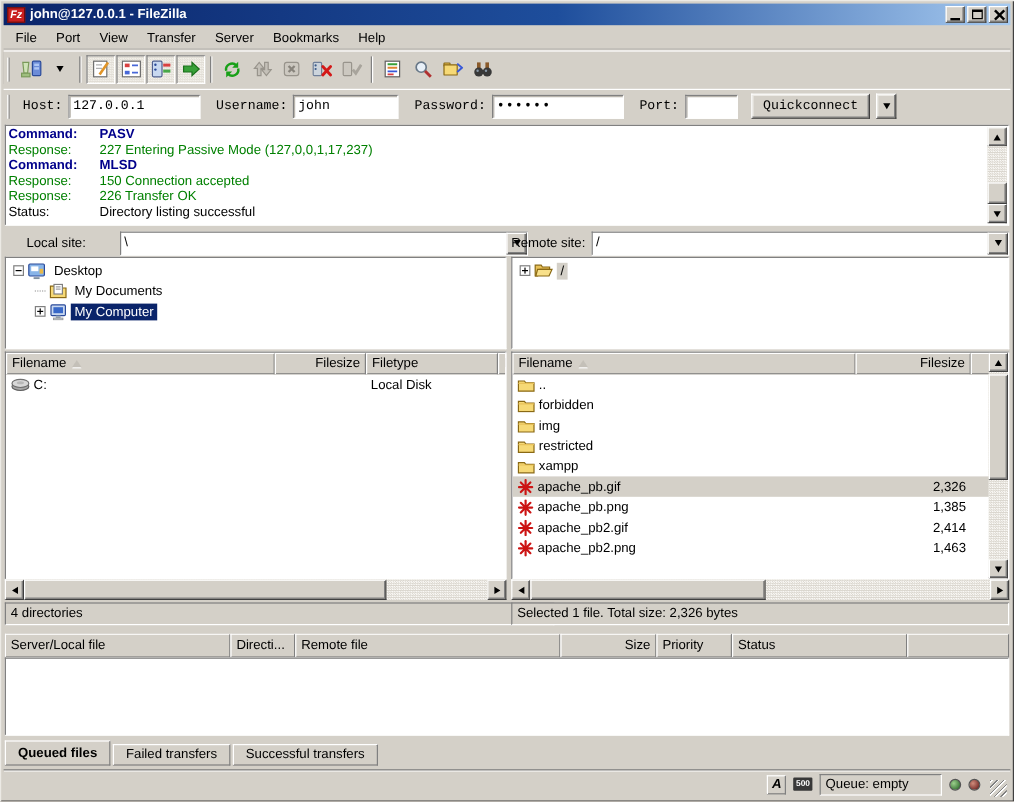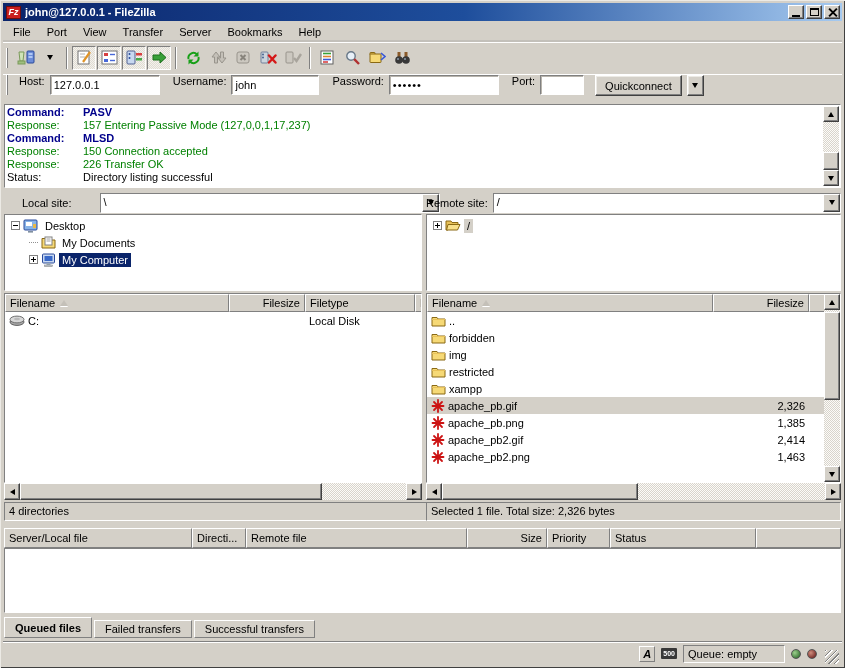--- a/index.html
+++ b/index.html
@@ -36,21 +36,21 @@
   .tb-btn { width:24px; height:24px; display:flex; align-items:center; justify-content:center; }
   .tb-btn.checked { border:1px solid; border-color:#808080 #FFF #FFF #808080;
                     background-color:#ECEAE4;
                     background-image:repeating-conic-gradient(#F4F2EC 0% 25%, #E0DCD4 0% 50%);
                     background-size:2px 2px; }
   .tb-sep { width:2px; height:22px; border-left:1px solid #808080; border-right:1px solid #FFF; margin:0 3px; }
   .bar-grip { width:2px; height:20px; border-left:1px solid #FFF; border-right:1px solid #808080; margin:0 4px 0 1px; }
 
   
   .quickbar { position:absolute; left:3px; top:74px; right:3px; height:28px;
-              border-top:1px solid #FFF; display:flex; align-items:flex-start; gap:5px; padding-left:2px; }
+              border-top:1px solid #FFF; display:flex; align-items:center; gap:5px; padding-left:2px;font-family:Liberation Mono, monospace; }
   .qlabel { margin-left:8px; }
   .txt { height:20px; background:#FFF; border:1px solid; border-color:#808080 #FFF #FFF #808080;
          box-shadow:inset 1px 1px 0 #B8B4AC; padding:1px 3px; font:inherit; }
   .w-host{width:110px;} .w-user{width:88px;} .w-pass{width:110px; letter-spacing:1px;} .w-port{width:44px;}
   .btn { height:21px; background:#D4D0C8; border:1px solid; border-color:#FFF #404040 #404040 #FFF;
          box-shadow:inset -1px -1px 0 #808080, inset 1px 1px 0 #ECEAE5; padding:2px 9px; font:inherit; }
   .btn-dd { width:17px; height:21px; background:#D4D0C8; border:1px solid; border-color:#FFF #404040 #404040 #FFF;
             box-shadow:inset -1px -1px 0 #808080, inset 1px 1px 0 #ECEAE5;
             display:flex; align-items:center; justify-content:center; }
 
@@ -357,21 +357,21 @@
   </div>
 
   <div class="log">
     <div class="log-lines">
         <div class="log-line command">
           <span class="log-label">Command:</span>
           <span class="log-text">PASV</span>
         </div>
         <div class="log-line response">
           <span class="log-label">Response:</span>
-          <span class="log-text">157 Entering Passive Mode (127,0,0,1,17,237)</span>
+          <span class="log-text">227 Entering Passive Mode (127,0,0,1,17,237)</span>
         </div>
         <div class="log-line command">
           <span class="log-label">Command:</span>
           <span class="log-text">MLSD</span>
         </div>
         <div class="log-line response">
           <span class="log-label">Response:</span>
           <span class="log-text">150 Connection accepted</span>
         </div>
         <div class="log-line response">

